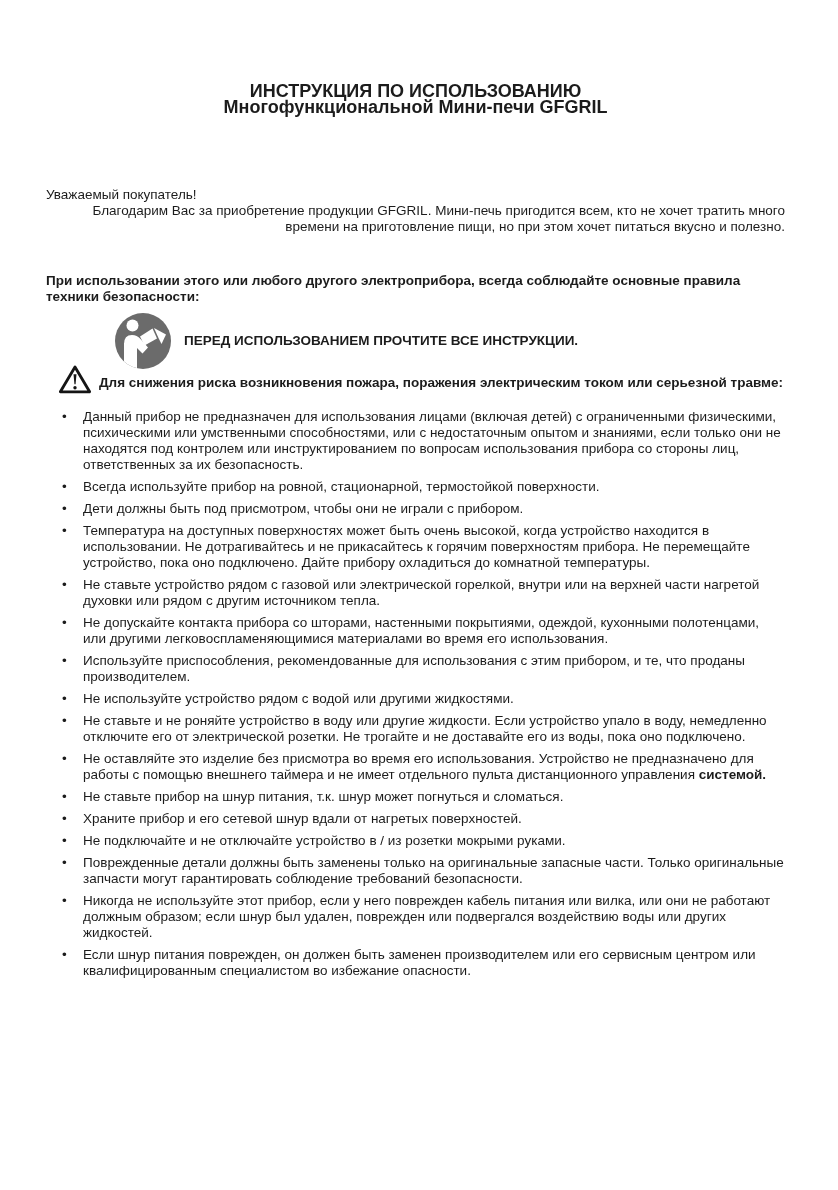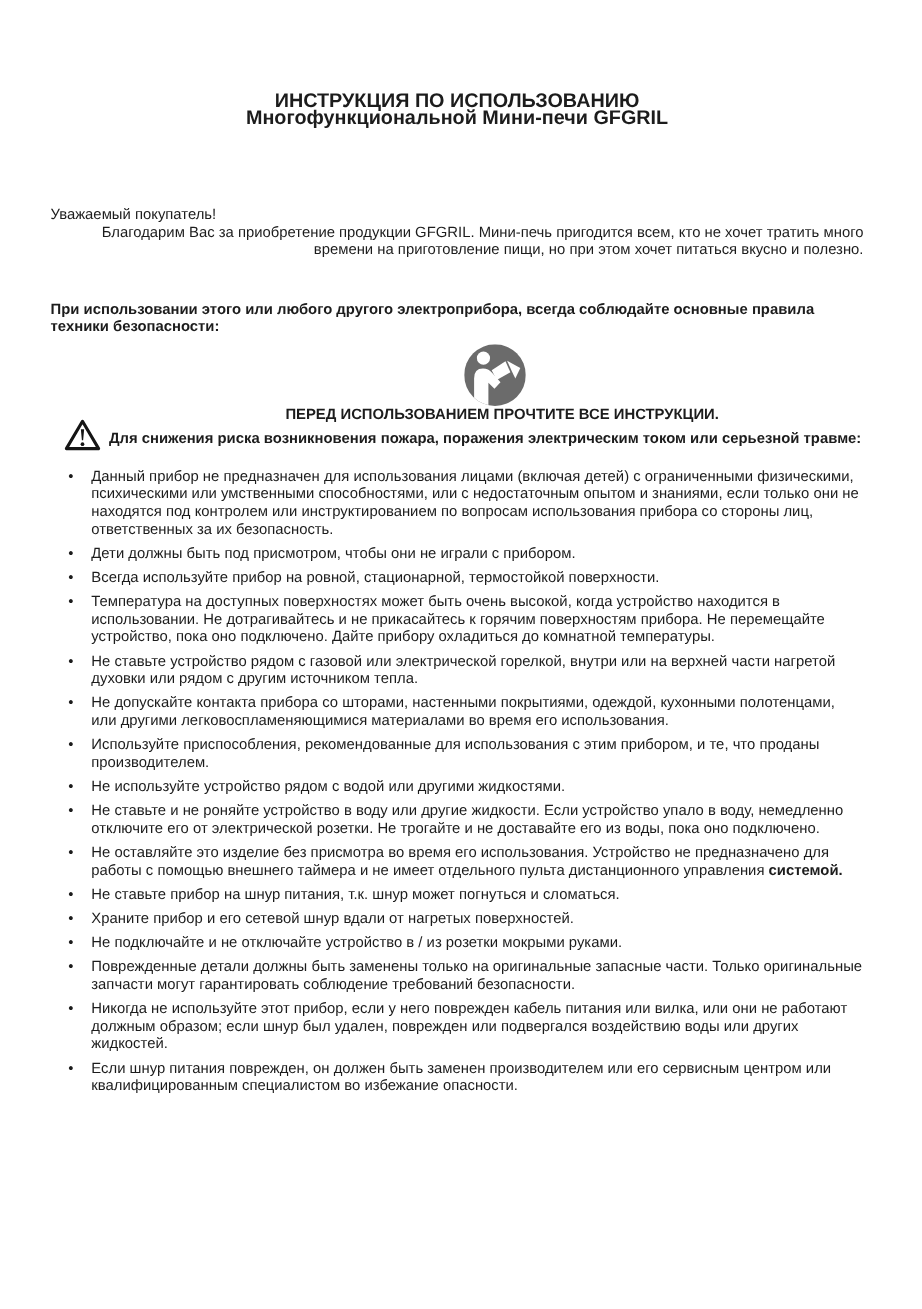--- a/index.html
+++ b/index.html
@@ -27,21 +27,20 @@
   .greeting { margin-top: 72px; }
   .intro { margin: 0; text-align: right; }
   .notice {
     font-weight: 700;
     margin-top: 38px;
   }
   .read-row {
     display: flex;
     align-items: center;
     margin: 8px 0 0 69px;
-    flex-direction: column;
   }
   .read-row .icon-circle { width: 56px; height: 56px; flex: none; display: block; }
   .read-text { font-weight: 700; margin-left: 13px; }
   .hazard {
     font-weight: 700;
     text-indent: 12px;
     margin-top: -5px;
   }
   .hazard svg {
     width: 34px; height: 31px;
@@ -99,22 +98,22 @@
   <div class="hazard">
     <svg viewBox="0 0 36 33" aria-hidden="true">
       <path d="M18,3.2 L33.6,29.6 L2.4,29.6 Z" fill="#ffffff" stroke="#151515" stroke-width="3" stroke-linejoin="round"></path>
       <path d="M16.4,10.8 L19.6,10.8 L18.6,21.6 L17.4,21.6 Z" fill="#151515"></path>
       <circle cx="18" cy="25.3" r="1.8" fill="#151515"></circle>
     </svg><span>Для снижения риска возникновения пожара, поражения электрическим током или серьезной травме:</span>
   </div>
 
   <ul class="rules">
       <li><span>Данный прибор не предназначен для использования лицами (включая детей) с ограниченными физическими, психическими или умственными способностями, или с недостаточным опытом и знаниями, если только они не находятся под контролем или инструктированием по вопросам использования прибора со стороны лиц, ответственных за их безопасность.</span></li>
+      <li><span>Всегда используйте прибор на ровной, стационарной, термостойкой поверхности.</span></li>
       <li><span>Дети должны быть под присмотром, чтобы они не играли с прибором.</span></li>
-      <li><span>Всегда используйте прибор на ровной, стационарной, термостойкой поверхности.</span></li>
       <li><span>Температура на доступных поверхностях может быть очень высокой, когда устройство находится в использовании. Не дотрагивайтесь и не прикасайтесь к горячим поверхностям прибора. Не перемещайте устройство, пока оно подключено. Дайте прибору охладиться до комнатной температуры.</span></li>
       <li><span>Не ставьте устройство рядом с газовой или электрической горелкой, внутри или на верхней части нагретой духовки или рядом с другим источником тепла.</span></li>
       <li><span>Не допускайте контакта прибора со шторами, настенными покрытиями, одеждой, кухонными полотенцами, или другими легковоспламеняющимися материалами во время его использования.</span></li>
       <li><span>Используйте приспособления, рекомендованные для использования с этим прибором, и те, что проданы производителем.</span></li>
       <li><span>Не используйте устройство рядом с водой или другими жидкостями.</span></li>
       <li><span>Не ставьте и не роняйте устройство в воду или другие жидкости. Если устройство упало в воду, немедленно отключите его от электрической розетки. Не трогайте и не доставайте его из воды, пока оно подключено.</span></li>
       <li><span>Не оставляйте это изделие без присмотра во время его использования. Устройство не предназначено для работы с помощью внешнего таймера и не имеет отдельного пульта дистанционного управления</span> <b>системой.</b></li>
       <li><span>Не ставьте прибор на шнур питания, т.к. шнур может погнуться и сломаться.</span></li>
       <li><span>Храните прибор и его сетевой шнур вдали от нагретых поверхностей.</span></li>
       <li><span>Не подключайте и не отключайте устройство в / из розетки мокрыми руками.</span></li>

